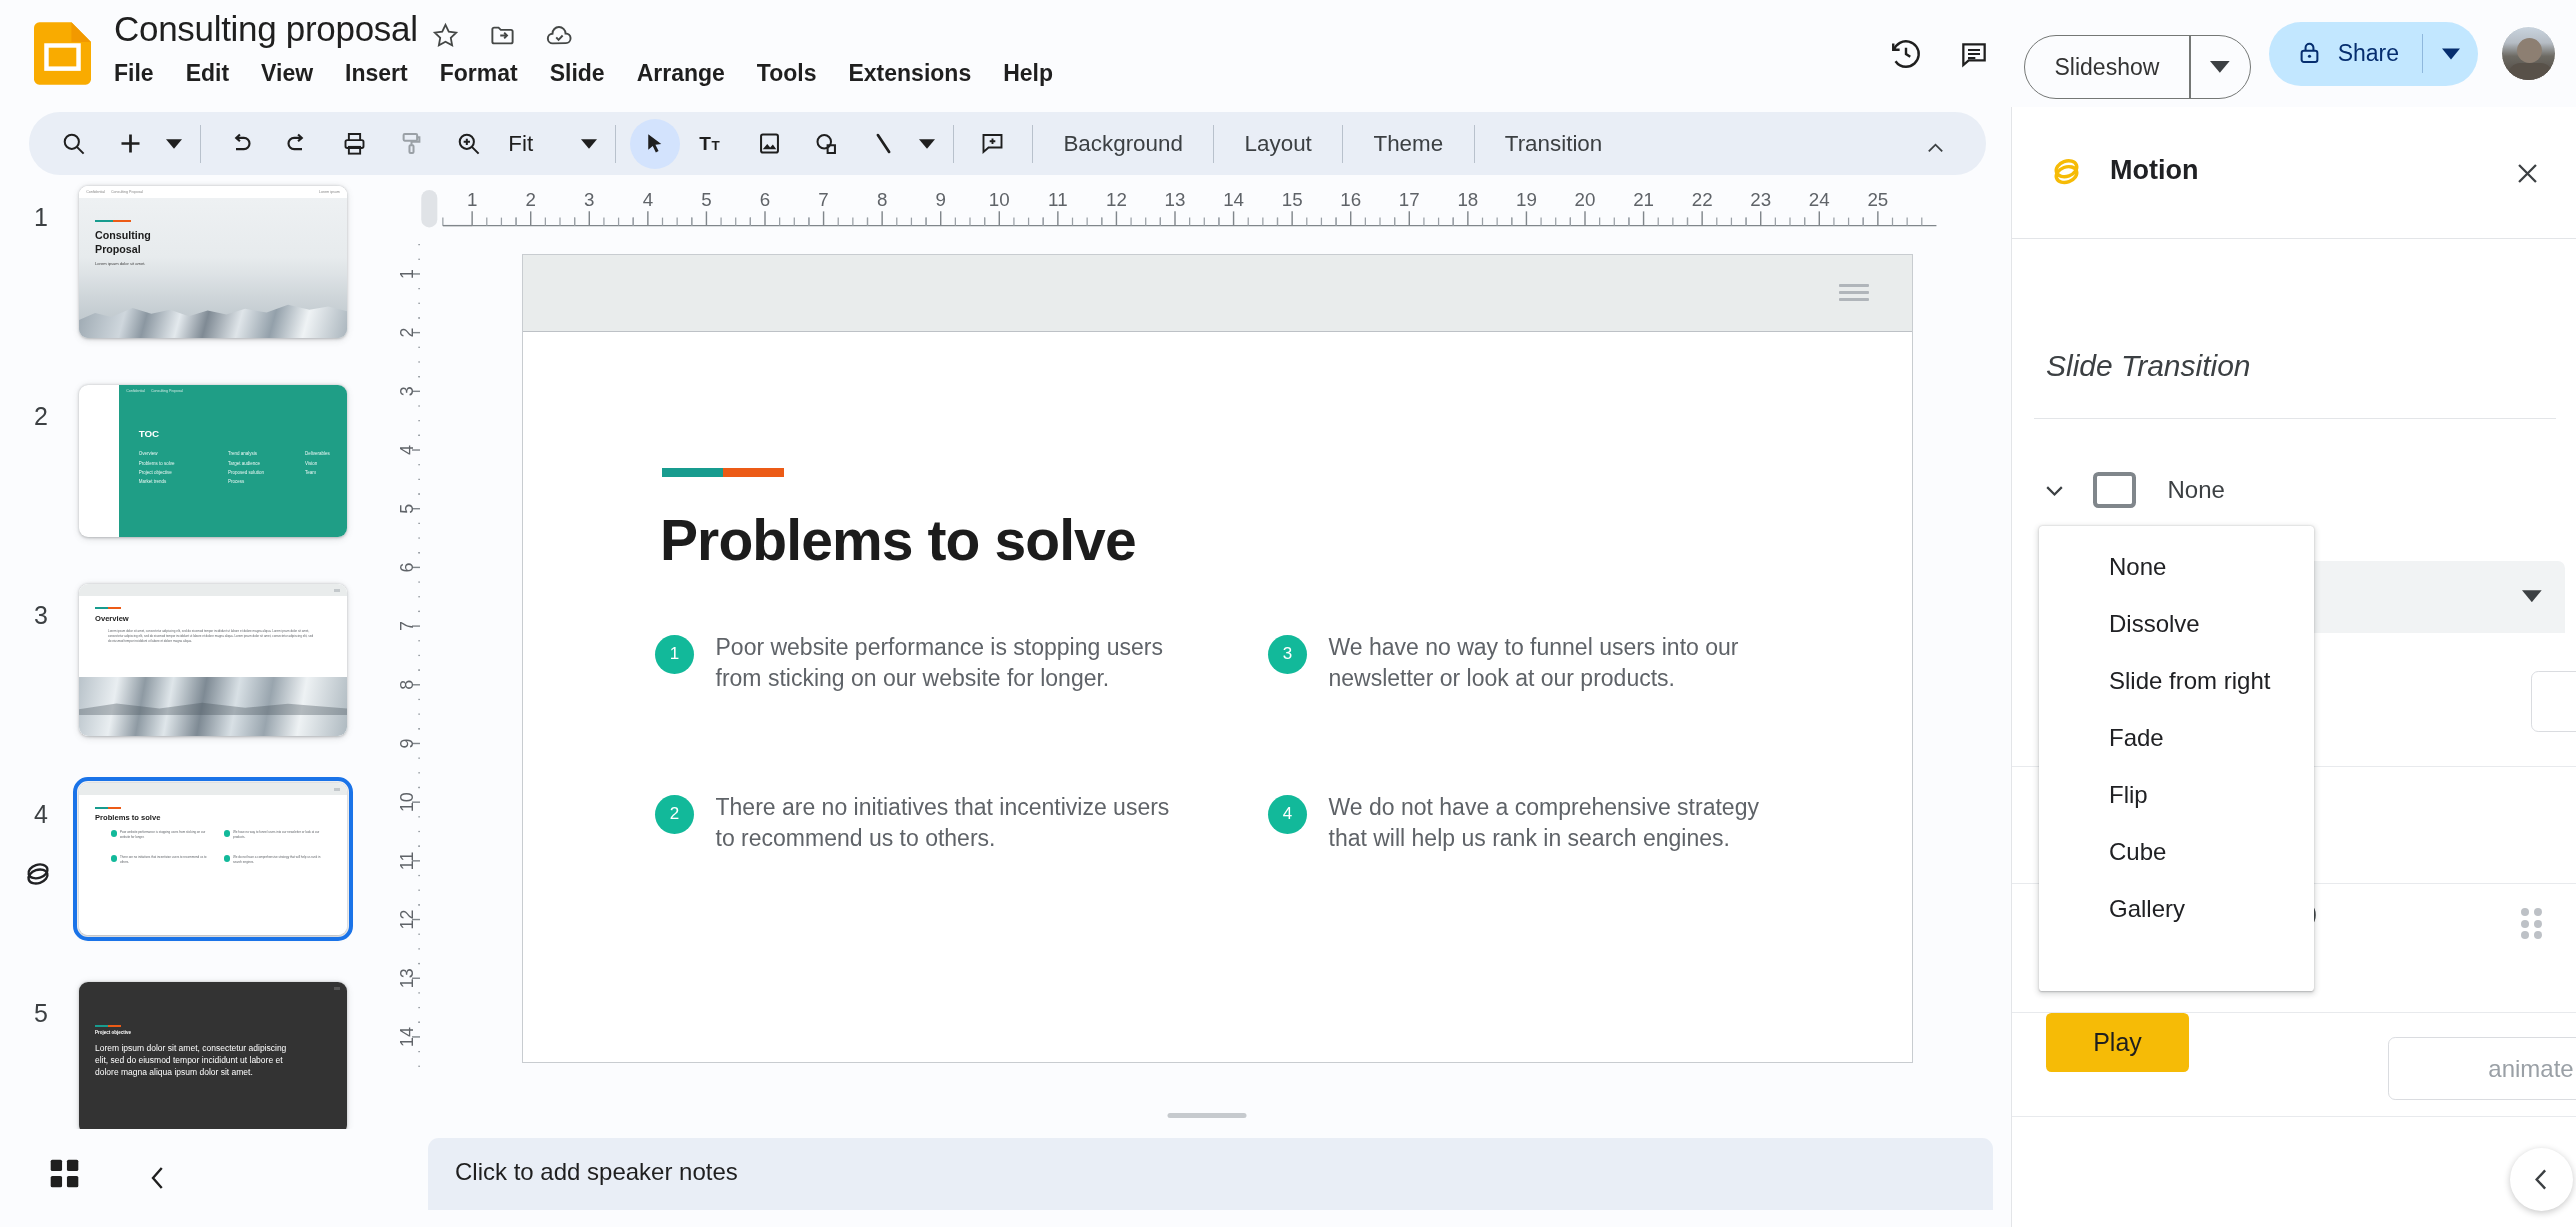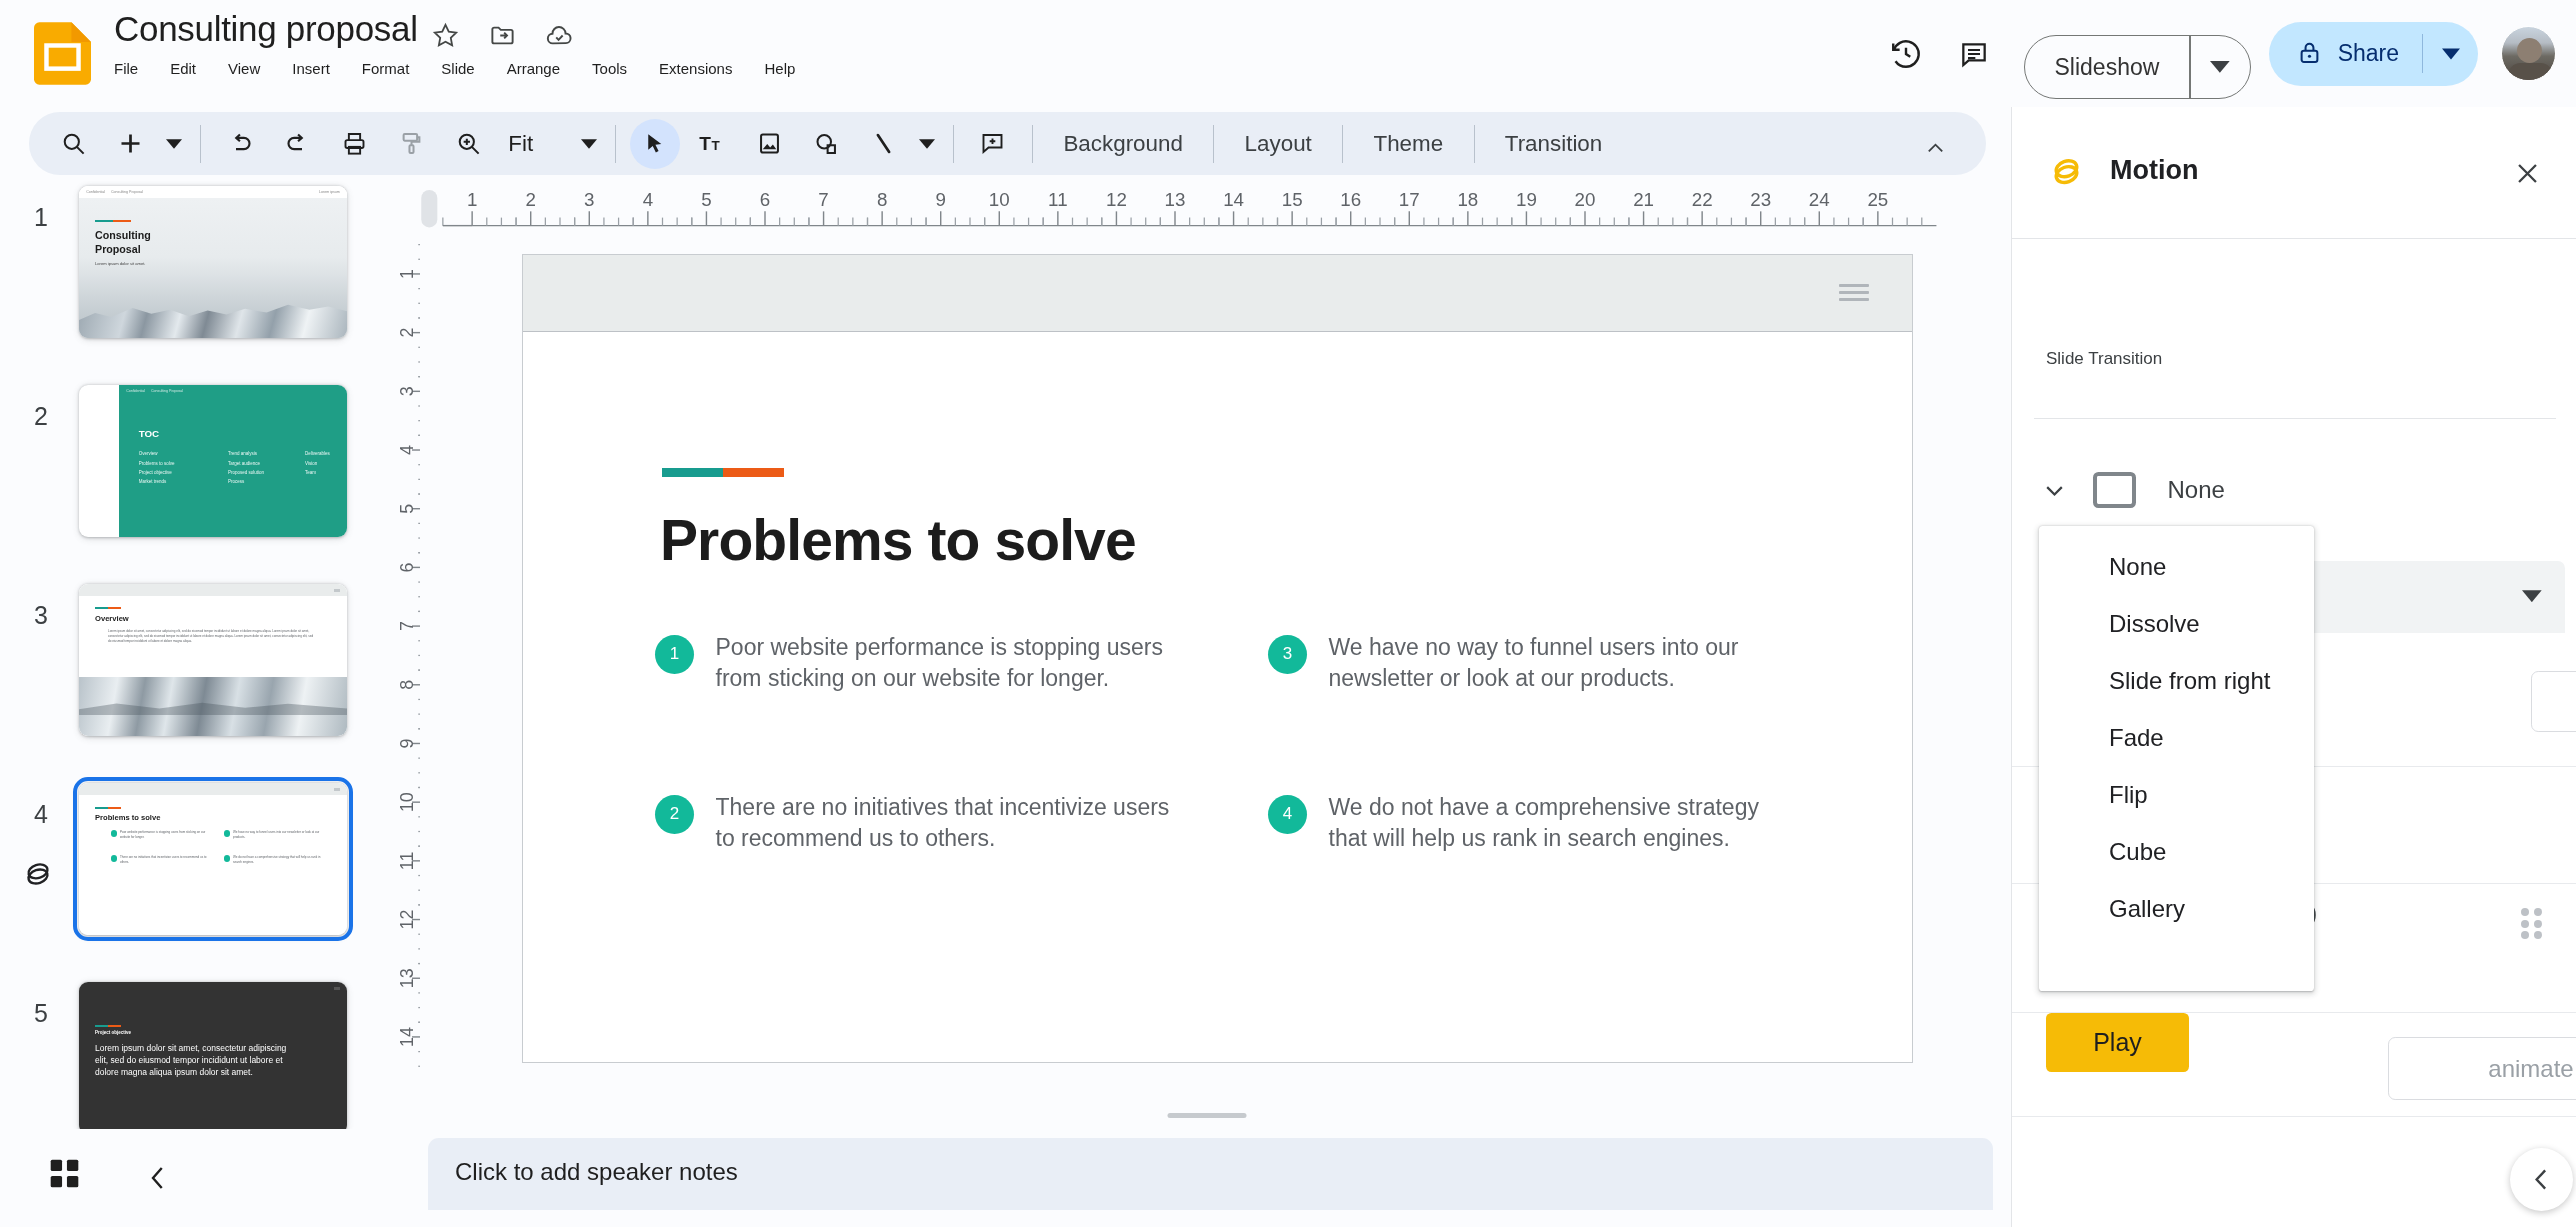--- a/index.html
+++ b/index.html
@@ -11,21 +11,21 @@
   }
   .app { position: relative; width: 2576px; height: 1227px; background: #fbfcfe; }
 
   
   .header { position: absolute; left: 0; top: 0; width: 2576px; height: 107px; background: #fbfcfe; }
   .logo-wrap { position: absolute; left: 34px; top: 21.5px; width: 63px; height: 63px; }
   .doc-title { position: absolute; left: 114px; top: 9px; font-size: 35px; color: #1f1f1f; letter-spacing: -0.3px; white-space: nowrap;}
   .title-icons { position: absolute; left: 429px; top: 19.7px; display: flex; gap: 25px; align-items: center; }
   .ticon { width: 32px; height: 32px; display: flex; align-items: center; justify-content: center; cursor: pointer; }
   .menubar { position: absolute; left: 114px; top: 55px; display: flex; gap: 0px; }
-  .menu-item { font-size: 15px; color: #1f1f1f; padding: 5.4px 16px; border-radius: 5.4px; cursor: pointer; white-space: nowrap;}
+  .menu-item { font-size: 23px; color: #1f1f1f; padding: 5.4px 16px; border-radius: 5.4px; cursor: pointer; white-space: nowrap; font-weight: bold;}
   .menu-item:first-child { padding-left: 0; }
 
   .header-right { position: absolute; right: 19.7px; top: 12.5px; display: flex; align-items: center; gap: 0px; height: 82px; }
   .hr-icon { width: 68px; height: 68px; display:flex; align-items:center; justify-content:center; border-radius: 50%; cursor:pointer; }
   .slideshow-btn {
     height: 64px; display: flex; align-items: center; border: 1.3px solid #747775;
     border-radius: 32px; margin-left: 16px; overflow: hidden; background: #fbfcfe; margin-top: 26px;
   }
   .slideshow-label { padding: 0 30px; font-size: 23px; color: #333; cursor: pointer; line-height: 64px; }
   .slideshow-split { width: 1.3px; height: 64px; background: #747775; }
@@ -103,21 +103,21 @@
   .notes-text { position:absolute; left: 27px; top: 19.7px; font-size: 24px; color:#1f1f1f; }
   .grid-btn { position:absolute; left: 45px; top: 25px; width: 47px; height: 47px; cursor:pointer; }
   .prev-btn { position:absolute; left: 134px; top: 25px; width: 47px; height: 47px; display:flex;align-items:center;justify-content:center;cursor:pointer;}
 
   
   .motion-panel { position:absolute; left: 2011px; top: 107px; width: 565px; height: 1120px; background:#fff; border-left: 0.9px solid #e3e5e8; }
   .mp-header { position:absolute; left:0; top:0; width:565px; height: 132px; border-bottom:0.9px solid #e3e5e8; }
   .mp-logo { position:absolute; left: 34px; top: 45px; width: 41px; height: 41px; }
   .mp-title { position:absolute; left: 98px; top: 48px; font-size: 27px; font-weight:bold; color:#202124; }
   .mp-close { position:absolute; right: 30px; top: 47px; width: 39px; height: 39px; display:flex;align-items:center;justify-content:center;cursor:pointer;}
-  .mp-section-label { position:absolute; left: 34px; top: 242px; font-size: 17px; color:#3c4043; }
+  .mp-section-label { position:absolute; left: 34px; top: 242px; font-size: 30px; color:#3c4043;font-style:italic; }
   .mp-divider { position:absolute; left: 21.5px; width: 522px; height:0.9px; background:#e3e5e8; }
   .mp-trans-row { position:absolute; left: 0; top: 349px; width: 565px; height: 68px; display:flex; align-items:center; }
   .mp-chev { width: 52px; display:flex; align-items:center; justify-content:center; cursor:pointer; margin-left: 16px; }
   .mp-slideicon { width: 43px; height: 36px; border: 4.5px solid #80868b; border-radius: 5.4px; background:#fff; margin-left: 12.5px;}
   .mp-trans-name { margin-left: 32px; font-size: 24px; color:#3c4043; }
   .mp-select {
     position:absolute; left: 34px; top: 454px; width: 519px; height: 72px;
     background:#f1f3f4; border-radius: 7.2px 7.2px 0 0; display:flex; align-items:center;
     padding: 0 23px; cursor:pointer;
   }

